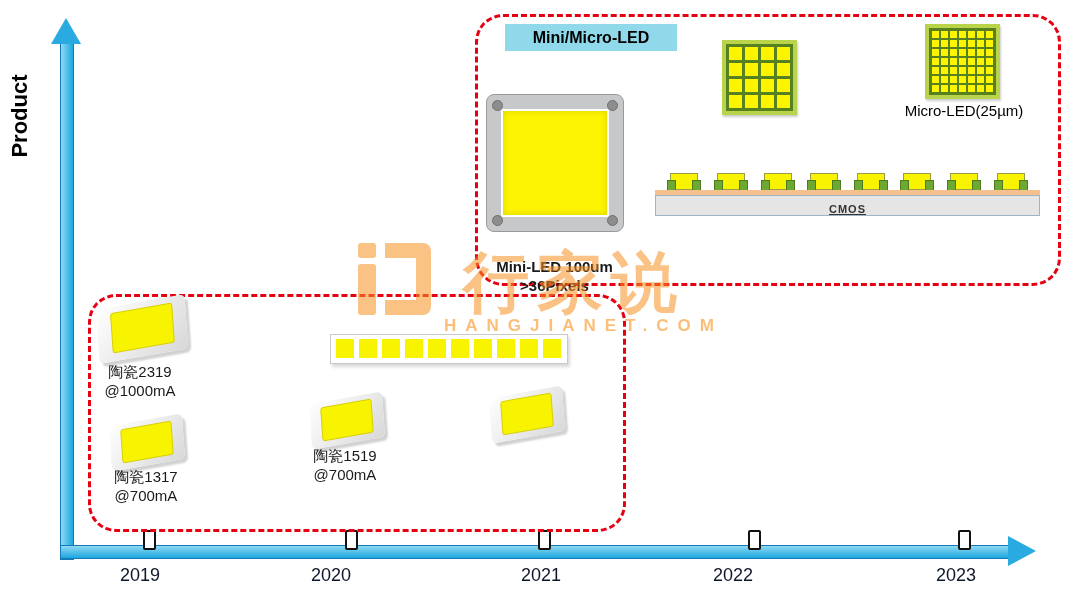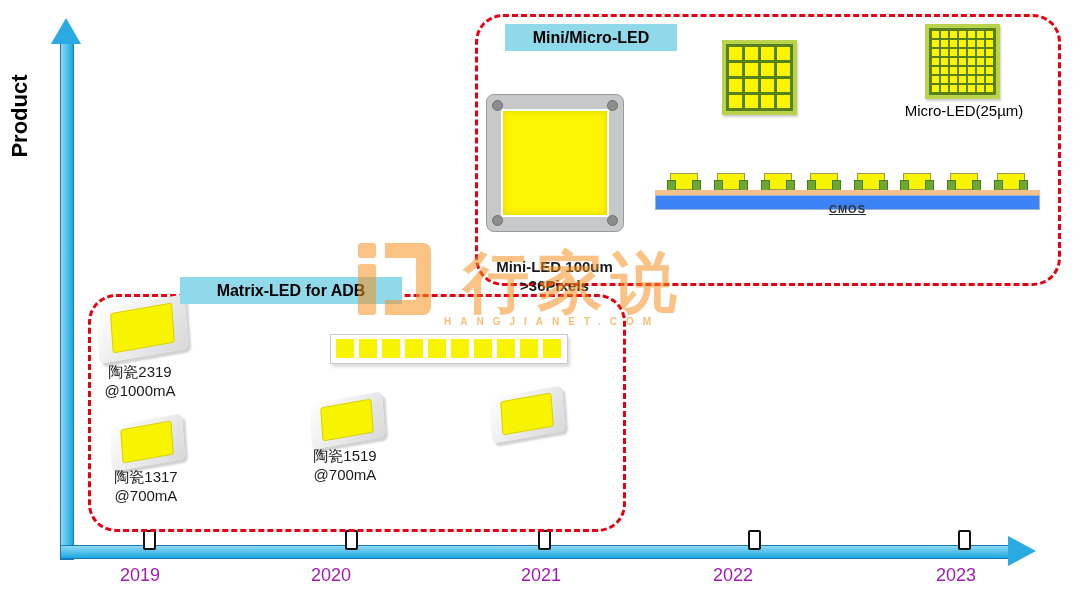--- a/index.html
+++ b/index.html
@@ -13,21 +13,21 @@
   .v-axis-head{position:absolute;left:51px;top:18px;width:0;height:0;
     border-left:15px solid transparent;border-right:15px solid transparent;border-bottom:26px solid #29abe2;}
   .h-axis-shaft{position:absolute;left:60px;top:545px;width:950px;height:12px;
     background:linear-gradient(180deg,#8fd9f2,#1ba7e0);border:1px solid #1879b8;}
   .h-axis-head{position:absolute;left:1008px;top:536px;width:0;height:0;
     border-top:15px solid transparent;border-bottom:15px solid transparent;border-left:28px solid #29abe2;}
   .y-axis-label{position:absolute;left:-50px;top:103px;width:140px;height:26px;
     transform:rotate(-90deg);text-align:center;font-weight:bold;font-size:22px;color:#000;}
   .tick{position:absolute;top:530px;width:9px;height:16px;background:#fff;border:2.5px solid #111;border-radius:2px;}
   .tick.t0{left:143px}.tick.t1{left:345px}.tick.t2{left:538px}.tick.t3{left:748px}.tick.t4{left:958px}
-  .year{position:absolute;top:565px;width:80px;text-align:center;font-size:18px;color:#a21caf;}
+  .year{position:absolute;top:565px;width:80px;text-align:center;font-size:18px;color:#0f172a;}
   .year.y0{left:100px}.year.y1{left:291px}.year.y2{left:501px}.year.y3{left:693px}.year.y4{left:916px}
 
   
   .group-box{position:absolute;border:3px dashed #e60012;border-radius:28px;}
   .matrix-box{left:88px;top:294px;width:532px;height:232px;}
   .mm-box{left:475px;top:14px;width:580px;height:266px;}
   .group-header{position:absolute;background:#8fd9ea;text-align:center;font-size:16px;font-weight:600;color:#000;z-index:3;}
   .matrix-header{left:180px;top:277px;width:222px;height:27px;line-height:27px;}
   .mm-header{left:505px;top:24px;width:172px;height:27px;line-height:27px;}
 
@@ -79,32 +79,32 @@
   .mc25{left:884px;top:102px;}
 
   
   .cmos-wrap{position:absolute;left:655px;top:168px;width:385px;height:56px;}
   .cmos-comps{position:absolute;left:0;top:0;width:100%;height:22px;display:flex;
     justify-content:space-around;align-items:flex-end;padding:0 6px;box-sizing:border-box;}
   .comp{position:relative;width:26px;height:15px;background:#f8f400;border:1px solid #9b9b50;}
   .comp::before,.comp::after{content:"";position:absolute;bottom:-3px;width:7px;height:10px;background:#6da832;border:1px solid #4d7a1e;}
   .comp::before{left:-4px}.comp::after{right:-4px}
   .cmos-strip{position:absolute;left:0;top:22px;width:100%;height:5px;background:#f4c08e;}
-  .cmos-bar{position:absolute;left:0;top:27px;width:100%;height:15px;background:#3b82f6;border:1px solid #9fb4c6;
+  .cmos-bar{position:absolute;left:0;top:27px;width:100%;height:21px;background:#e5e5e5;border:1px solid #9fb4c6;
     box-sizing:border-box;text-align:center;font-size:11px;font-weight:bold;color:#333;line-height:26px;letter-spacing:1px;text-decoration:underline;}
 
   
   .wm{position:absolute;z-index:50;pointer-events:none;}
   .wm-icon{left:358px;top:243px;width:74px;height:72px;}
   .wm-dot{position:absolute;left:0;top:0;width:18px;height:15px;background:rgba(246,146,32,.55);border-radius:3px;}
   .wm-bar{position:absolute;left:0;top:21px;width:18px;height:51px;background:rgba(246,146,32,.55);border-radius:3px;}
   .wm-bracket{position:absolute;left:27px;top:0;width:46px;height:72px;box-sizing:border-box;
     border:15px solid rgba(246,146,32,.55);border-left:none;border-radius:0 8px 8px 0;}
   .wm-brand{left:463px;top:238px;font-size:66px;font-weight:bold;letter-spacing:8px;color:rgba(246,146,32,.55);}
-  .wm-domain{left:444px;top:316px;font-size:10px;font-weight:bold;letter-spacing:9px;color:rgba(246,146,32,.6);}
+  .wm-domain{left:444px;top:316px;font-size:17px;font-weight:bold;letter-spacing:9px;color:rgba(246,146,32,.6);}
 
   .two-line div{white-space:nowrap;}
 </style>
 </head>
 <body>
 
 <div id="stage">
 
   <div class="y-axis-label">Product</div>
   <div class="v-axis-shaft"></div>
@@ -118,21 +118,20 @@
   <div class="tick t3"></div>
   <div class="tick t4"></div>
 
   <div class="year y0">2019</div>
   <div class="year y1">2020</div>
   <div class="year y2">2021</div>
   <div class="year y3">2022</div>
   <div class="year y4">2023</div>
 
   <div class="group-box matrix-box"></div>
-  <div class="group-header matrix-header">Matrix-LED for ADB</div>
 
   <div class="chip c1">
       <div class="die"></div>
     </div>
   <div class="chip c2">
       <div class="die"></div>
     </div>
   <div class="chip c3">
       <div class="die"></div>
     </div>

